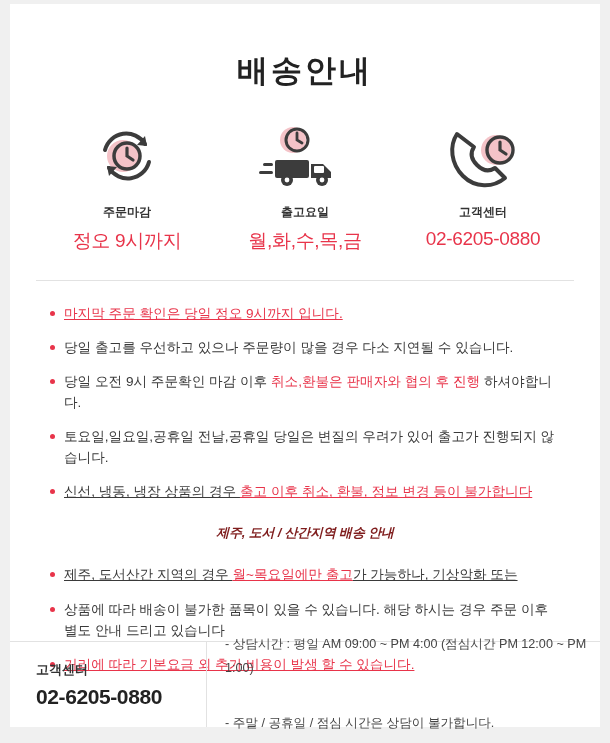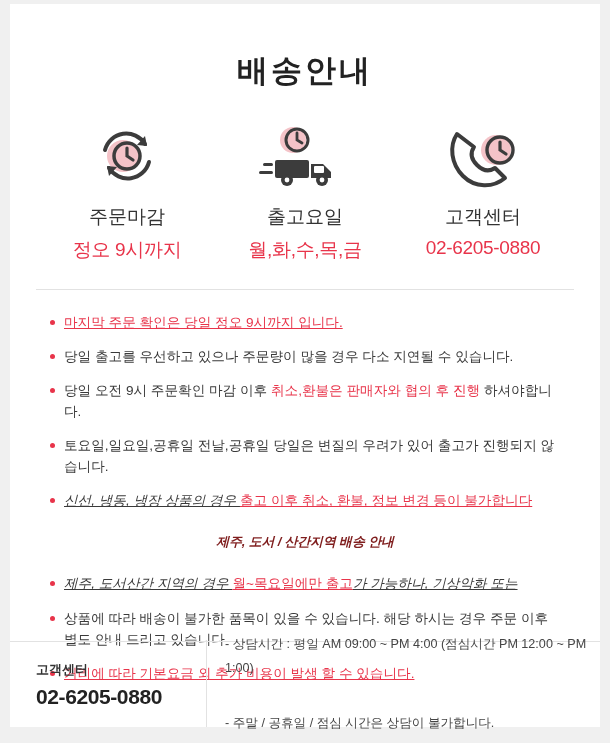--- a/index.html
+++ b/index.html
@@ -43,24 +43,24 @@
     width: 170px;
     text-align: center;
   }
   .icon-art {
     height: 76px;
     display: flex;
     align-items: center;
     justify-content: center;
   }
   .icon-label {
-    font-size: 19px;
+    font-size: 12px;
     color: #333333;
     margin-top: 10px;
-    font-weight: normal;
+    font-weight: bold;
   }
   .icon-value {
     font-size: 19px;
     font-weight: normal;
     color: #e8344a;
     margin-top: 7px;
     letter-spacing: -0.3px;
   }
   
   .divider {
@@ -87,21 +87,20 @@
     position: absolute;
     left: 0;
     top: 8px;
     width: 5px;
     height: 5px;
     border-radius: 50%;
     background: #e8344a;
   }
   .u {
     text-decoration: underline;
-    font-style: italic;
   }
   .red {
     color: #e8344a;
   }
   .redu {
     color: #e8344a;
     text-decoration: underline;
   }
   
   .section-title {

